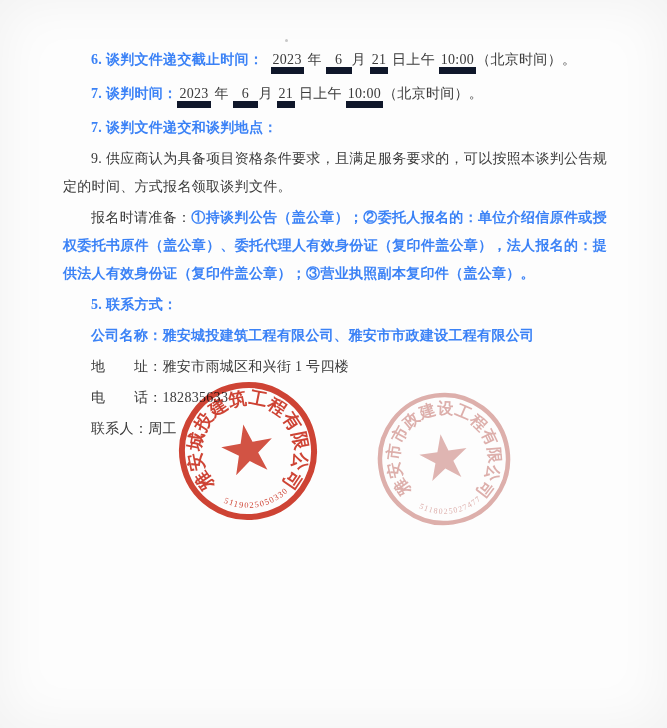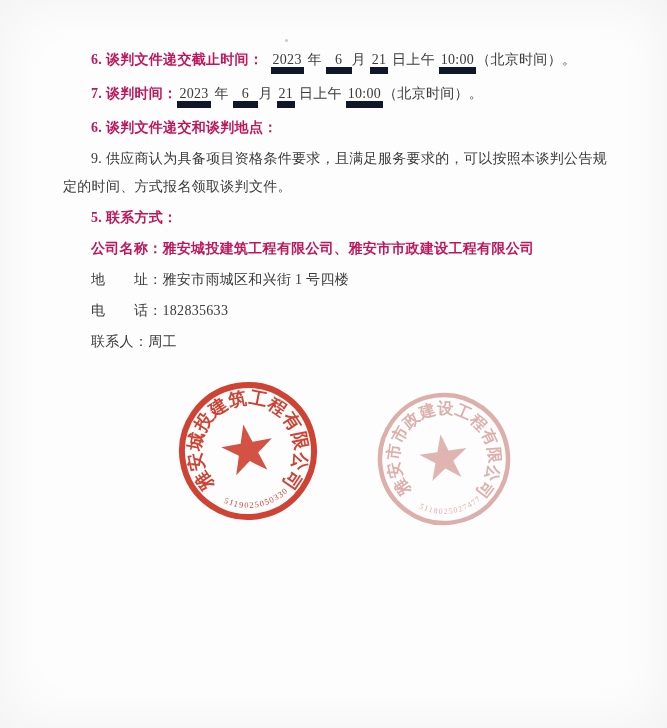--- a/index.html
+++ b/index.html
@@ -20,21 +20,21 @@
     left:63px;top:46px;width:544px;
     color:#3a3a3a;
     font-size:14px;
     line-height:28px;
     text-align:justify;
     letter-spacing:0.3px;
   }
   .para{margin:0 0 3px 0;}
   .para.gap{margin-bottom:6px;}
   .para.indent{text-indent:2em;}
-  .b{font-weight:700;color:#be185d;}
+  .b{font-weight:700;color:#3b82f6;}
   .u{
     border-bottom:7px solid #0f172a;
     padding:0 2px;
   }
   .speck{
     position:absolute;left:285px;top:39px;width:3px;height:3px;
     background:#c8c8c8;border-radius:50%;
   }
   .seal-layer{position:absolute;inset:0;pointer-events:none;}
   .seal{
@@ -44,22 +44,23 @@
   .seal text{font-family:"Liberation Serif","DejaVu Serif",serif;}
 </style>
 </head>
 <body>
 
 <div class="page">
   <div class="speck"></div>
   <div class="doc-body">
       <p class="para indent gap"><span class="b">6. 谈判文件递交截止时间：</span><span> </span><span class="u">2023</span><span> 年 </span><span class="u"> 6 </span><span>月 </span><span class="u">21</span><span> 日上午 </span><span class="u">10:00</span><span>（北京时间）。</span></p>
       <p class="para indent gap"><span class="b">7. 谈判时间：</span><span class="u">2023</span><span> 年 </span><span class="u"> 6 </span><span>月 </span><span class="u">21</span><span> 日上午 </span><span class="u">10:00</span><span>（北京时间）。</span></p>
-      <p class="para indent"><span class="b">6. 谈判文件递交和谈判地点：</span></p>
+      <p class="para indent"><span class="b">7. 谈判文件递交和谈判地点：</span></p>
       <p class="para indent"><span>9. 供应商认为具备项目资格条件要求，且满足服务要求的，可以按照本谈判公告规定的时间、方式报名领取谈判文件。</span></p>
+      <p class="para indent"><span>报名时请准备：</span><span class="b">①持谈判公告（盖公章）；②委托人报名的：单位介绍信原件或授权委托书原件（盖公章）、委托代理人有效身份证（复印件盖公章），法人报名的：提供法人有效身份证（复印件盖公章）；③营业执照副本复印件（盖公章）。</span></p>
       <p class="para indent"><span class="b">5. 联系方式：</span></p>
       <p class="para indent"><span class="b">公司名称：雅安城投建筑工程有限公司、雅安市市政建设工程有限公司</span></p>
       <p class="para indent"><span>地　　址：雅安市雨城区和兴街 1 号四楼</span></p>
       <p class="para indent"><span>电　　话：182835633</span></p>
       <p class="para indent"><span>联系人：周工</span></p>
     </div>
   <div class="seal-layer">
       <svg width="162" height="162" class="seal" style="left: 167px; top: 370px; opacity: 0.92; transform: rotate(-10deg);">
         <circle cx="81" cy="81" r="66" fill="none" stroke="#cc3322" stroke-width="6"></circle>
         <polygon points="81.00,54.00 74.97,72.70 55.32,72.66 71.24,84.17 65.13,102.84 81.00,91.26 96.87,102.84 90.76,84.17 106.68,72.66 87.03,72.70" fill="#cc3322" fill-opacity="0.92"></polygon>

